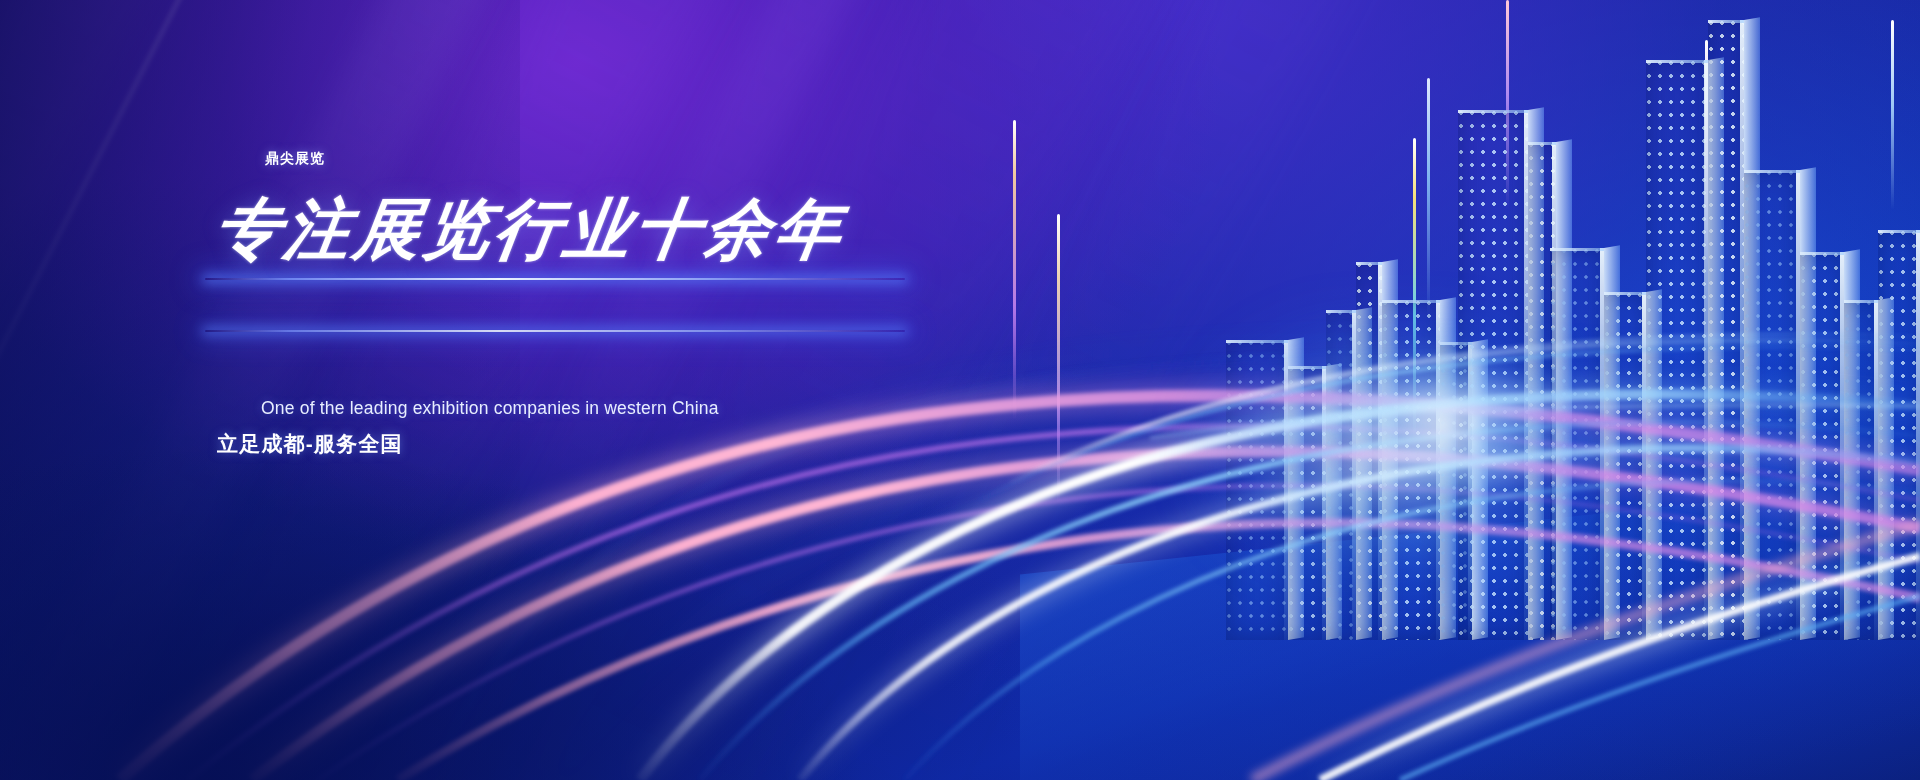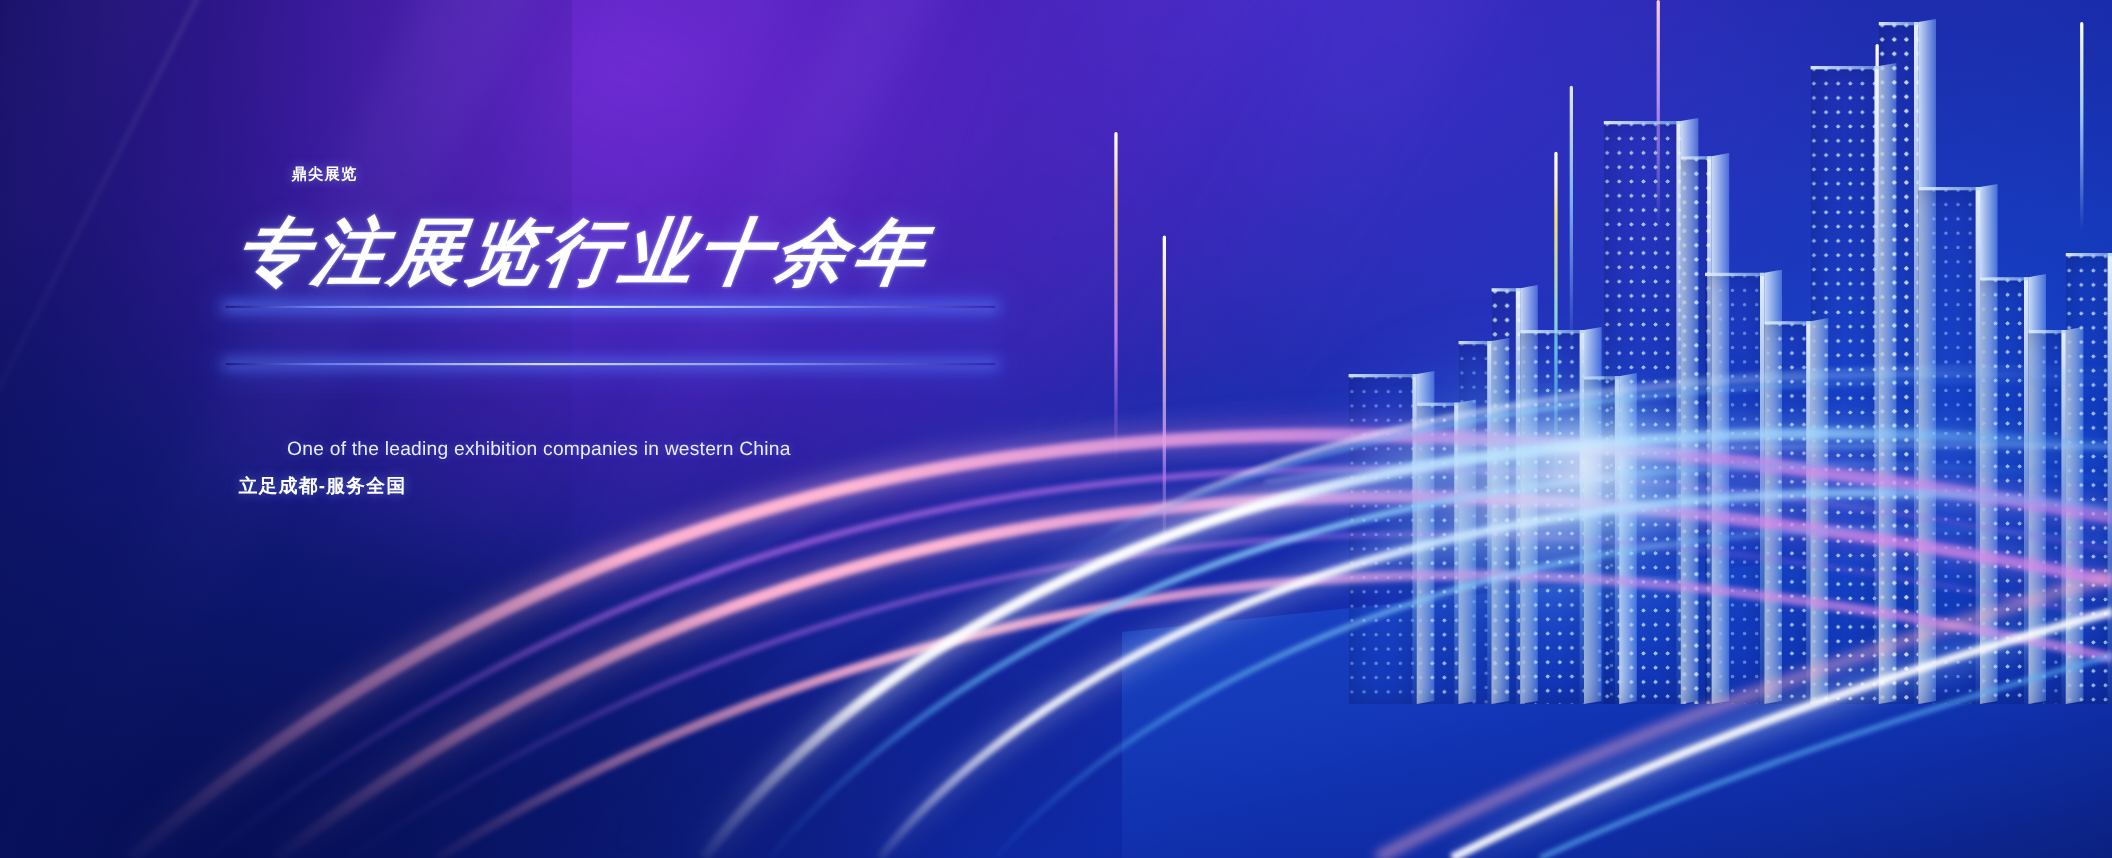--- a/index.html
+++ b/index.html
@@ -157,21 +157,21 @@
   .eng{
     position:absolute; left:2px; top:398px;
     font-size:17.5px; font-weight:400; letter-spacing:.2px;
     color:#e8eeff;
     text-shadow:0 0 8px rgba(110,150,250,.45);
     white-space:nowrap;
     margin-left:44px;
   }
   .slogan{
     position:absolute; left:2px; top:430px;
-    font-size:17px; font-weight:700; letter-spacing:1.2px;
+    font-size:21px; font-weight:700; letter-spacing:1.2px;
     color:#ffffff;
     text-shadow:0 0 10px rgba(130,170,255,.5);
     white-space:nowrap;
   }
 </style>
 </head>
 <body>
 
 <div class="banner">
 

